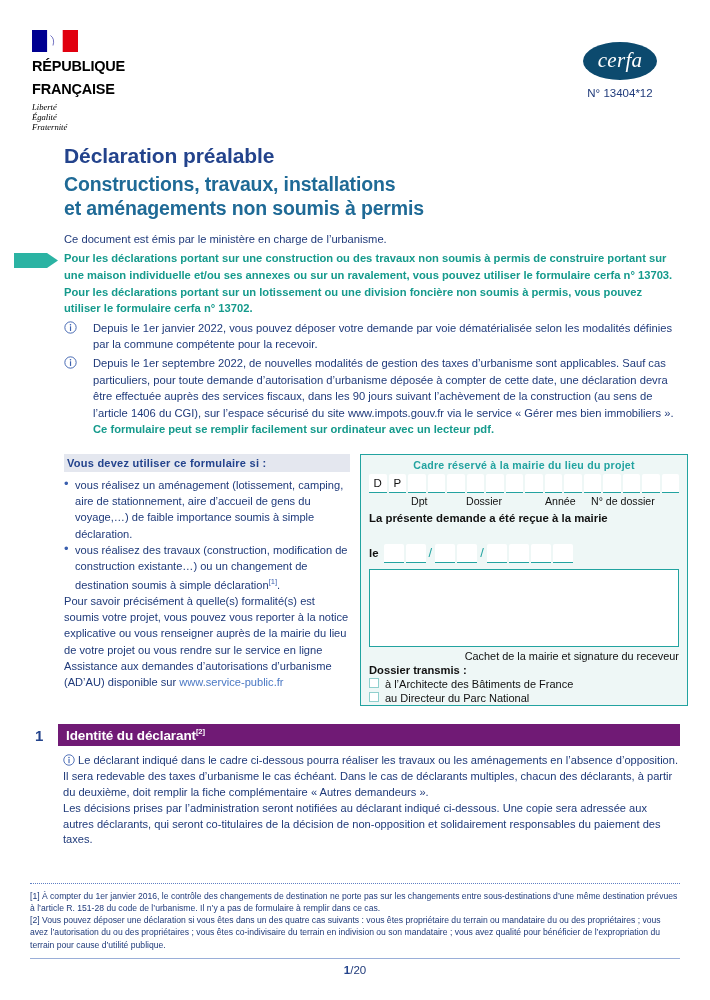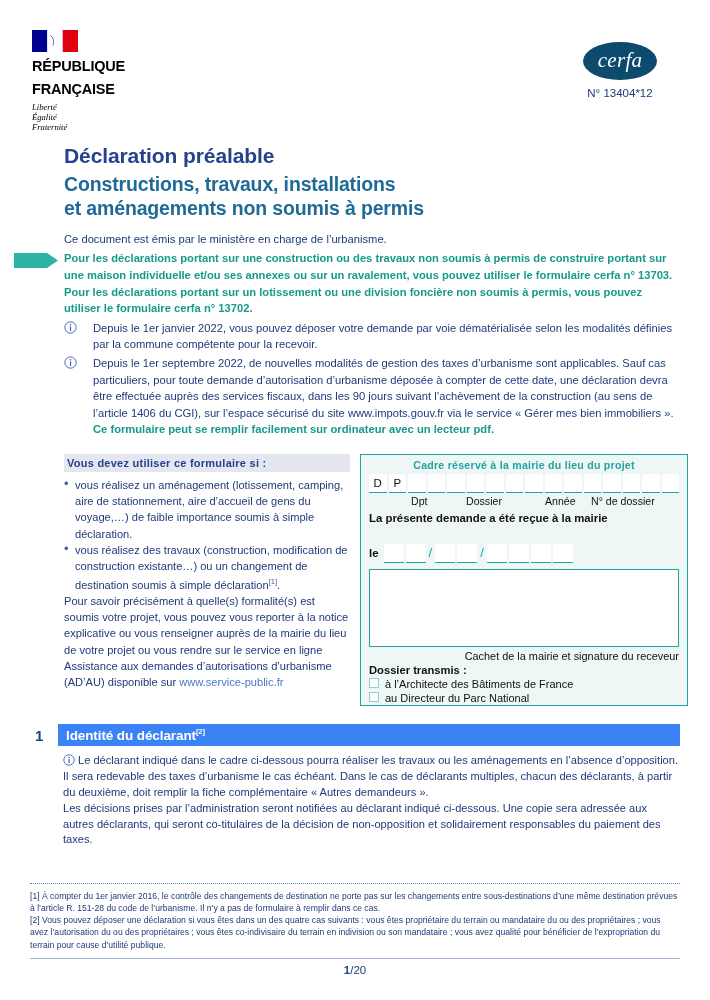--- a/index.html
+++ b/index.html
@@ -191,21 +191,21 @@
 
   
   .section { margin-top: 18px; padding-left: 30px; padding-right: 30px; }
   .sec-head { display: flex; align-items: stretch; }
   .sec-num {
     width: 28px; font-size: 15px; font-weight: bold; color: #23438c;
     display: flex; align-items: center; justify-content: flex-start; padding-left: 5px;
   }
   .sec-bar {
     flex: 1;
-    background: #3b82f6;
+    background: #701a75;
     color: #ffffff;
     font-weight: bold;
     font-size: 13.5px;
     padding: 3px 8px 4px 8px;
     letter-spacing: -0.1px;
   }
   .sec-bar .sup { color: #ffffff; }
   .sec-body {
     margin-top: 7px; padding-left: 33px;
     font-size: 11.1px; line-height: 15.8px; color: #1f3a7a;

